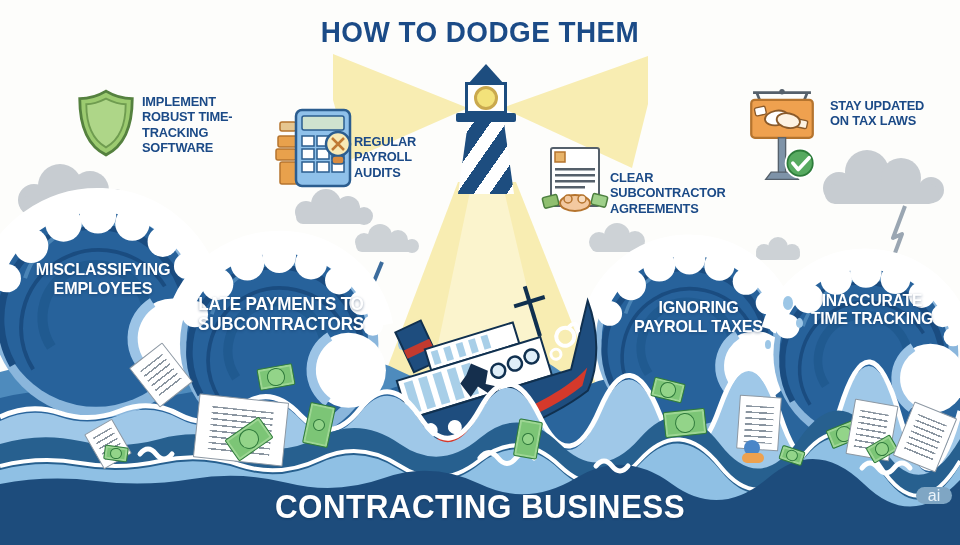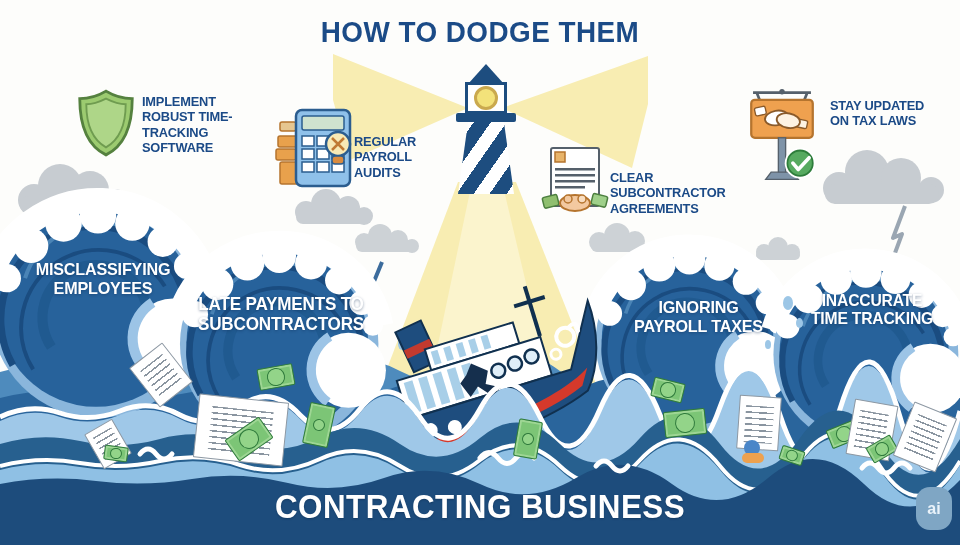--- a/index.html
+++ b/index.html
@@ -13,23 +13,23 @@
          color:#1b4b87;letter-spacing:.5px;transform:scaleX(.96);z-index:7;}
   .tip-label{color:#1b4a87;font-weight:700;font-size:13.5px;line-height:1.14;
              letter-spacing:-.2px;white-space:pre-line;transform:scaleX(.95);
              transform-origin:left center;z-index:7;}
   .hazard-label{color:#fff;font-weight:800;text-align:center;line-height:1.12;
                 white-space:pre-line;z-index:4;transform:scaleX(.95);
                 text-shadow:0 1px 3px rgba(15,45,85,.45);letter-spacing:-.2px;}
   .footer{left:0;top:488px;width:960px;text-align:center;font-size:33px;font-weight:800;
           color:#fff;letter-spacing:.5px;transform:scaleX(.95);z-index:7;
           text-shadow:0 1px 2px rgba(10,35,65,.4);}
-  .badge{left:916px;top:487px;width:36px;height:43px;background:#7fa6c4;border-radius:14px;
+  .badge{left:916px;top:487px;width:36px;height:17px;background:#7fa6c4;border-radius:14px;
          display:flex;align-items:center;justify-content:center;z-index:8;
-         color:#eaf3fa;font-size:16px;font-weight:700;}
+         color:#eaf3fa;font-size:16px;font-weight:400;}
 
   
   .layer1{z-index:1;} .layer2{z-index:2;} .layer3{z-index:3;} .layer4{z-index:4;}
   .layer5{z-index:5;} .layer6{z-index:6;} .layer7{z-index:7;}
 
   
   .lh-roof{left:468px;top:64px;width:0;height:0;border-left:18px solid transparent;
            border-right:18px solid transparent;border-bottom:20px solid #1d4d7f;z-index:2;}
   .lh-lantern{left:465px;top:82px;width:42px;height:32px;background:#fff;
               border:3px solid #1d4d7f;box-sizing:border-box;display:flex;

